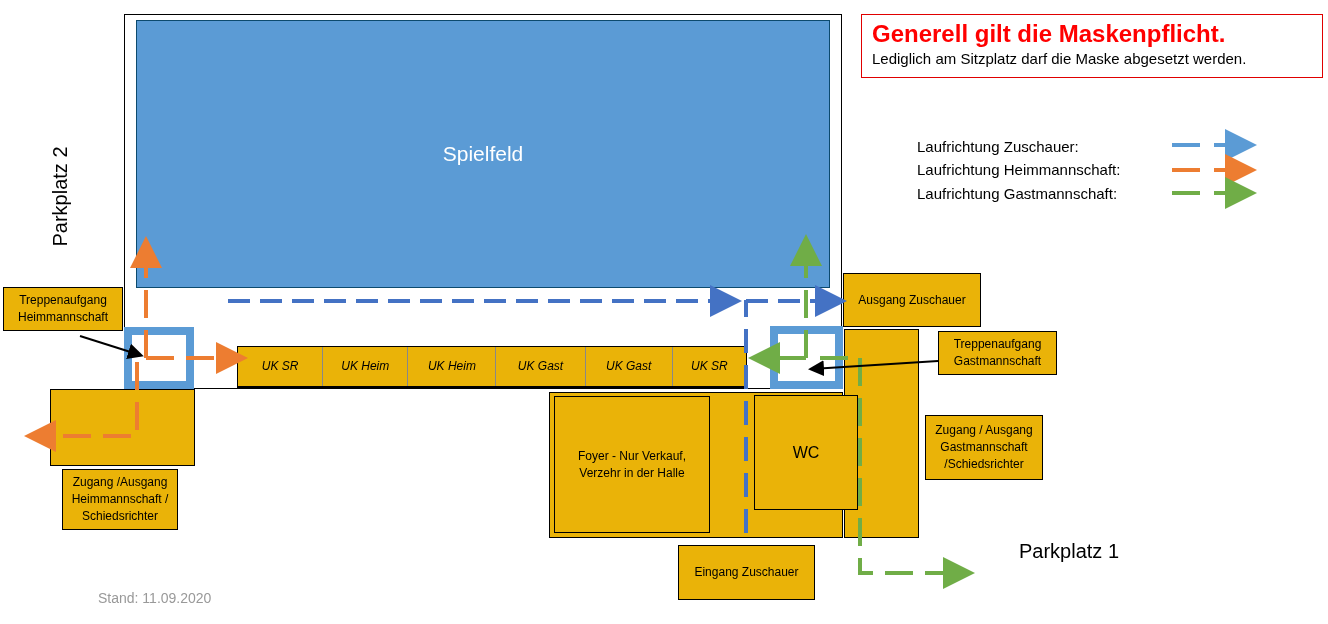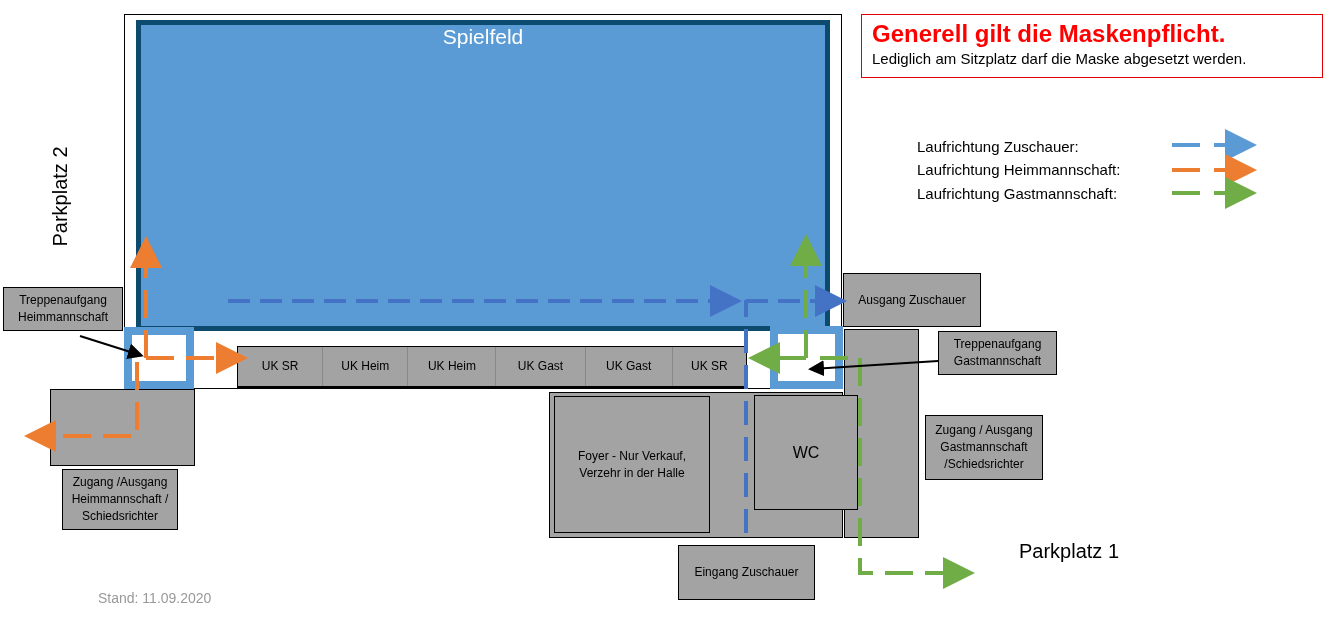--- a/index.html
+++ b/index.html
@@ -1,22 +1,22 @@
 <!DOCTYPE html>
 <html><head>
 <meta charset="utf-8">
 <style>
   html,body{margin:0;padding:0;background:#fff;}
   body{width:1328px;height:624px;position:relative;overflow:hidden;font-family:"Liberation Sans",sans-serif;color:#000;}
-  .abs{position:absolute;}
-  .box{position:absolute;border:1px solid #000;background:#a3a3a3;box-sizing:border-box;display:flex;align-items:center;justify-content:center;text-align:center;font-size:12px;line-height:17px;}
+  .abs{position:absolute;font-style:italic;}
+  .box{position:absolute;border:1px solid #000;background:#eab308;box-sizing:border-box;display:flex;align-items:center;justify-content:center;text-align:center;font-size:12px;line-height:17px;}
   .notice{position:absolute;left:861px;top:14px;width:462px;height:64px;border:1px solid #e00000;box-sizing:border-box;padding:6px 10px;}
   .notice .t1{color:#ff0000;font-weight:bold;font-size:24px;line-height:26px;}
   .notice .t2{font-size:15px;line-height:20px;margin-top:2px;}
-  .field{position:absolute;left:136px;top:20px;width:694px;height:311px;background:#5b9bd5;border:5px solid #0c4a6e;box-sizing:border-box;display:flex;align-items:flex-start;justify-content:center;color:#fff;font-size:21px;}
+  .field{position:absolute;left:136px;top:20px;width:694px;height:268px;background:#5b9bd5;border:1px solid #0c4a6e;box-sizing:border-box;display:flex;align-items:center;justify-content:center;color:#fff;font-size:21px;}
   .legend{position:absolute;left:917px;font-size:15px;}
   .park{position:absolute;font-size:20px;}
   .stand{position:absolute;left:98px;top:590px;font-size:14px;color:#999;}
   svg{position:absolute;left:0;top:0;}
   .stair{position:absolute;border:8px solid #5b9bd5;background:#fff;box-sizing:border-box;}
 </style>
 </head>
 <body>
 
 <div class="abs" style="left:124px;top:14px;width:718px;height:375px;border:1px solid #000;box-sizing:border-box;"></div>

